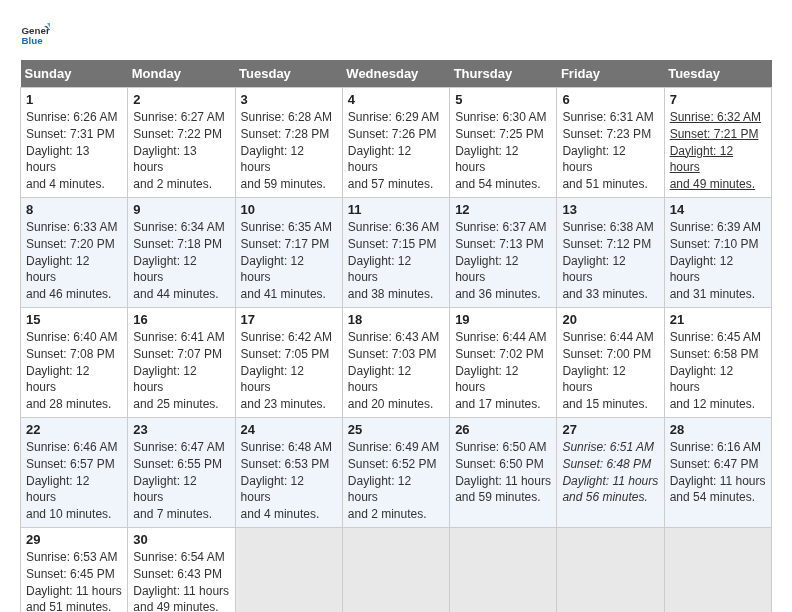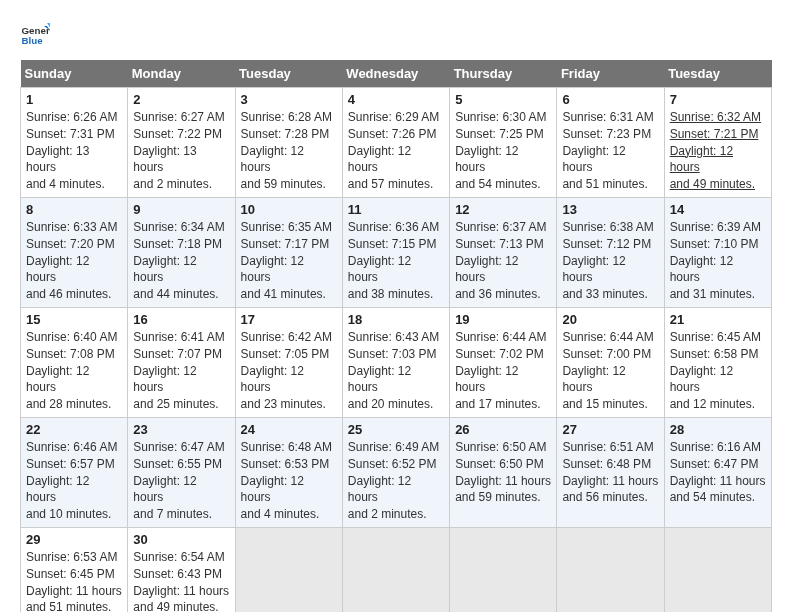--- a/index.html
+++ b/index.html
@@ -296,21 +296,21 @@
         </td>
         <td>
           <span class="day-num">26</span>
           <div class="day-info" style="white-space: pre-line;">Sunrise: 6:50 AM
 Sunset: 6:50 PM
 Daylight: 11 hours
 and 59 minutes.</div>
         </td>
         <td>
           <span class="day-num">27</span>
-          <div class="day-info" style="white-space: pre-line;">Sunrise: 6:51 AM
+          <div class="day-info" style="white-space: pre-line; font-style: italic;">Sunrise: 6:51 AM
 Sunset: 6:48 PM
 Daylight: 11 hours
 and 56 minutes.</div>
         </td>
         <td>
           <span class="day-num">28</span>
           <div class="day-info" style="white-space: pre-line;">Sunrise: 6:16 AM
 Sunset: 6:47 PM
 Daylight: 11 hours
 and 54 minutes.</div>

